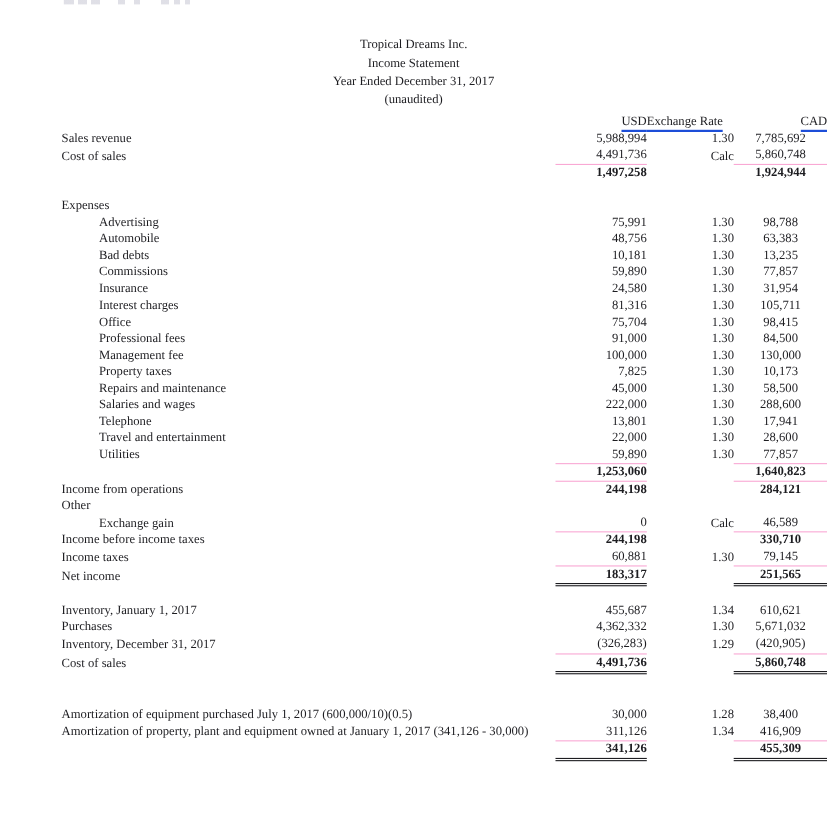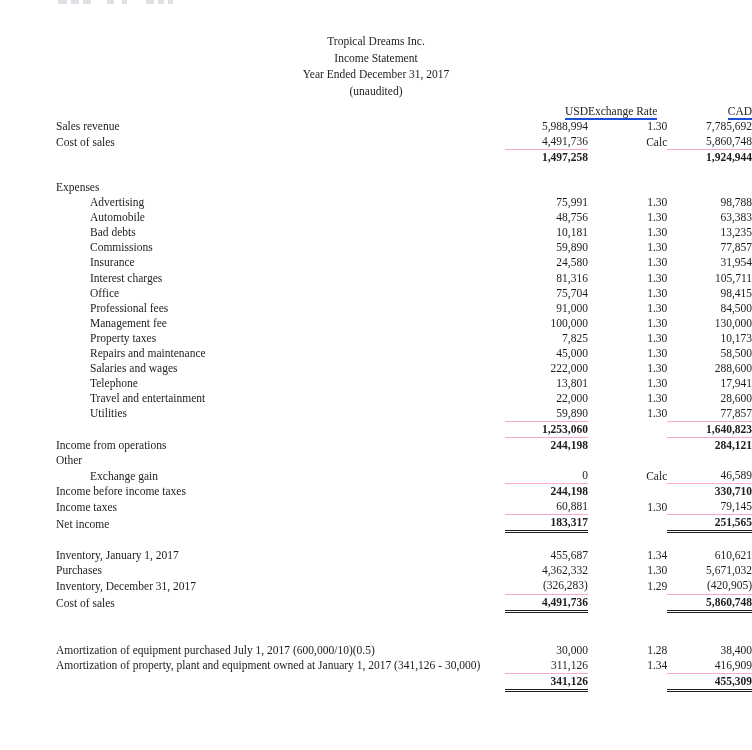--- a/index.html
+++ b/index.html
@@ -53,21 +53,21 @@
 
   col.c-label { width: 450px; }
   col.c-usd   { width: 84px; }
   col.c-rate  { width: 62px; }
   col.c-cad   { width: 86px; }
 
   .lbl   { text-align: left; padding-left: 0px; }
   .lbl.ind { padding-left: 34px; }
   .num   { text-align: right; padding-right: 6px; margin-top: 13px; }
   .rate  { text-align: right; padding-right: 10px; }
-  .cad   { text-align: right; padding-right: 6px; }
+  .cad   { text-align: center; padding-right: 6px; }
 
   
   .hdr {
     text-align: right;
     padding-right: 6px;
     font-size: 11.5px;
   }
   .hdr span {
     border-bottom: 2px solid #1d4ed8;
     padding-bottom: 0.5px;

